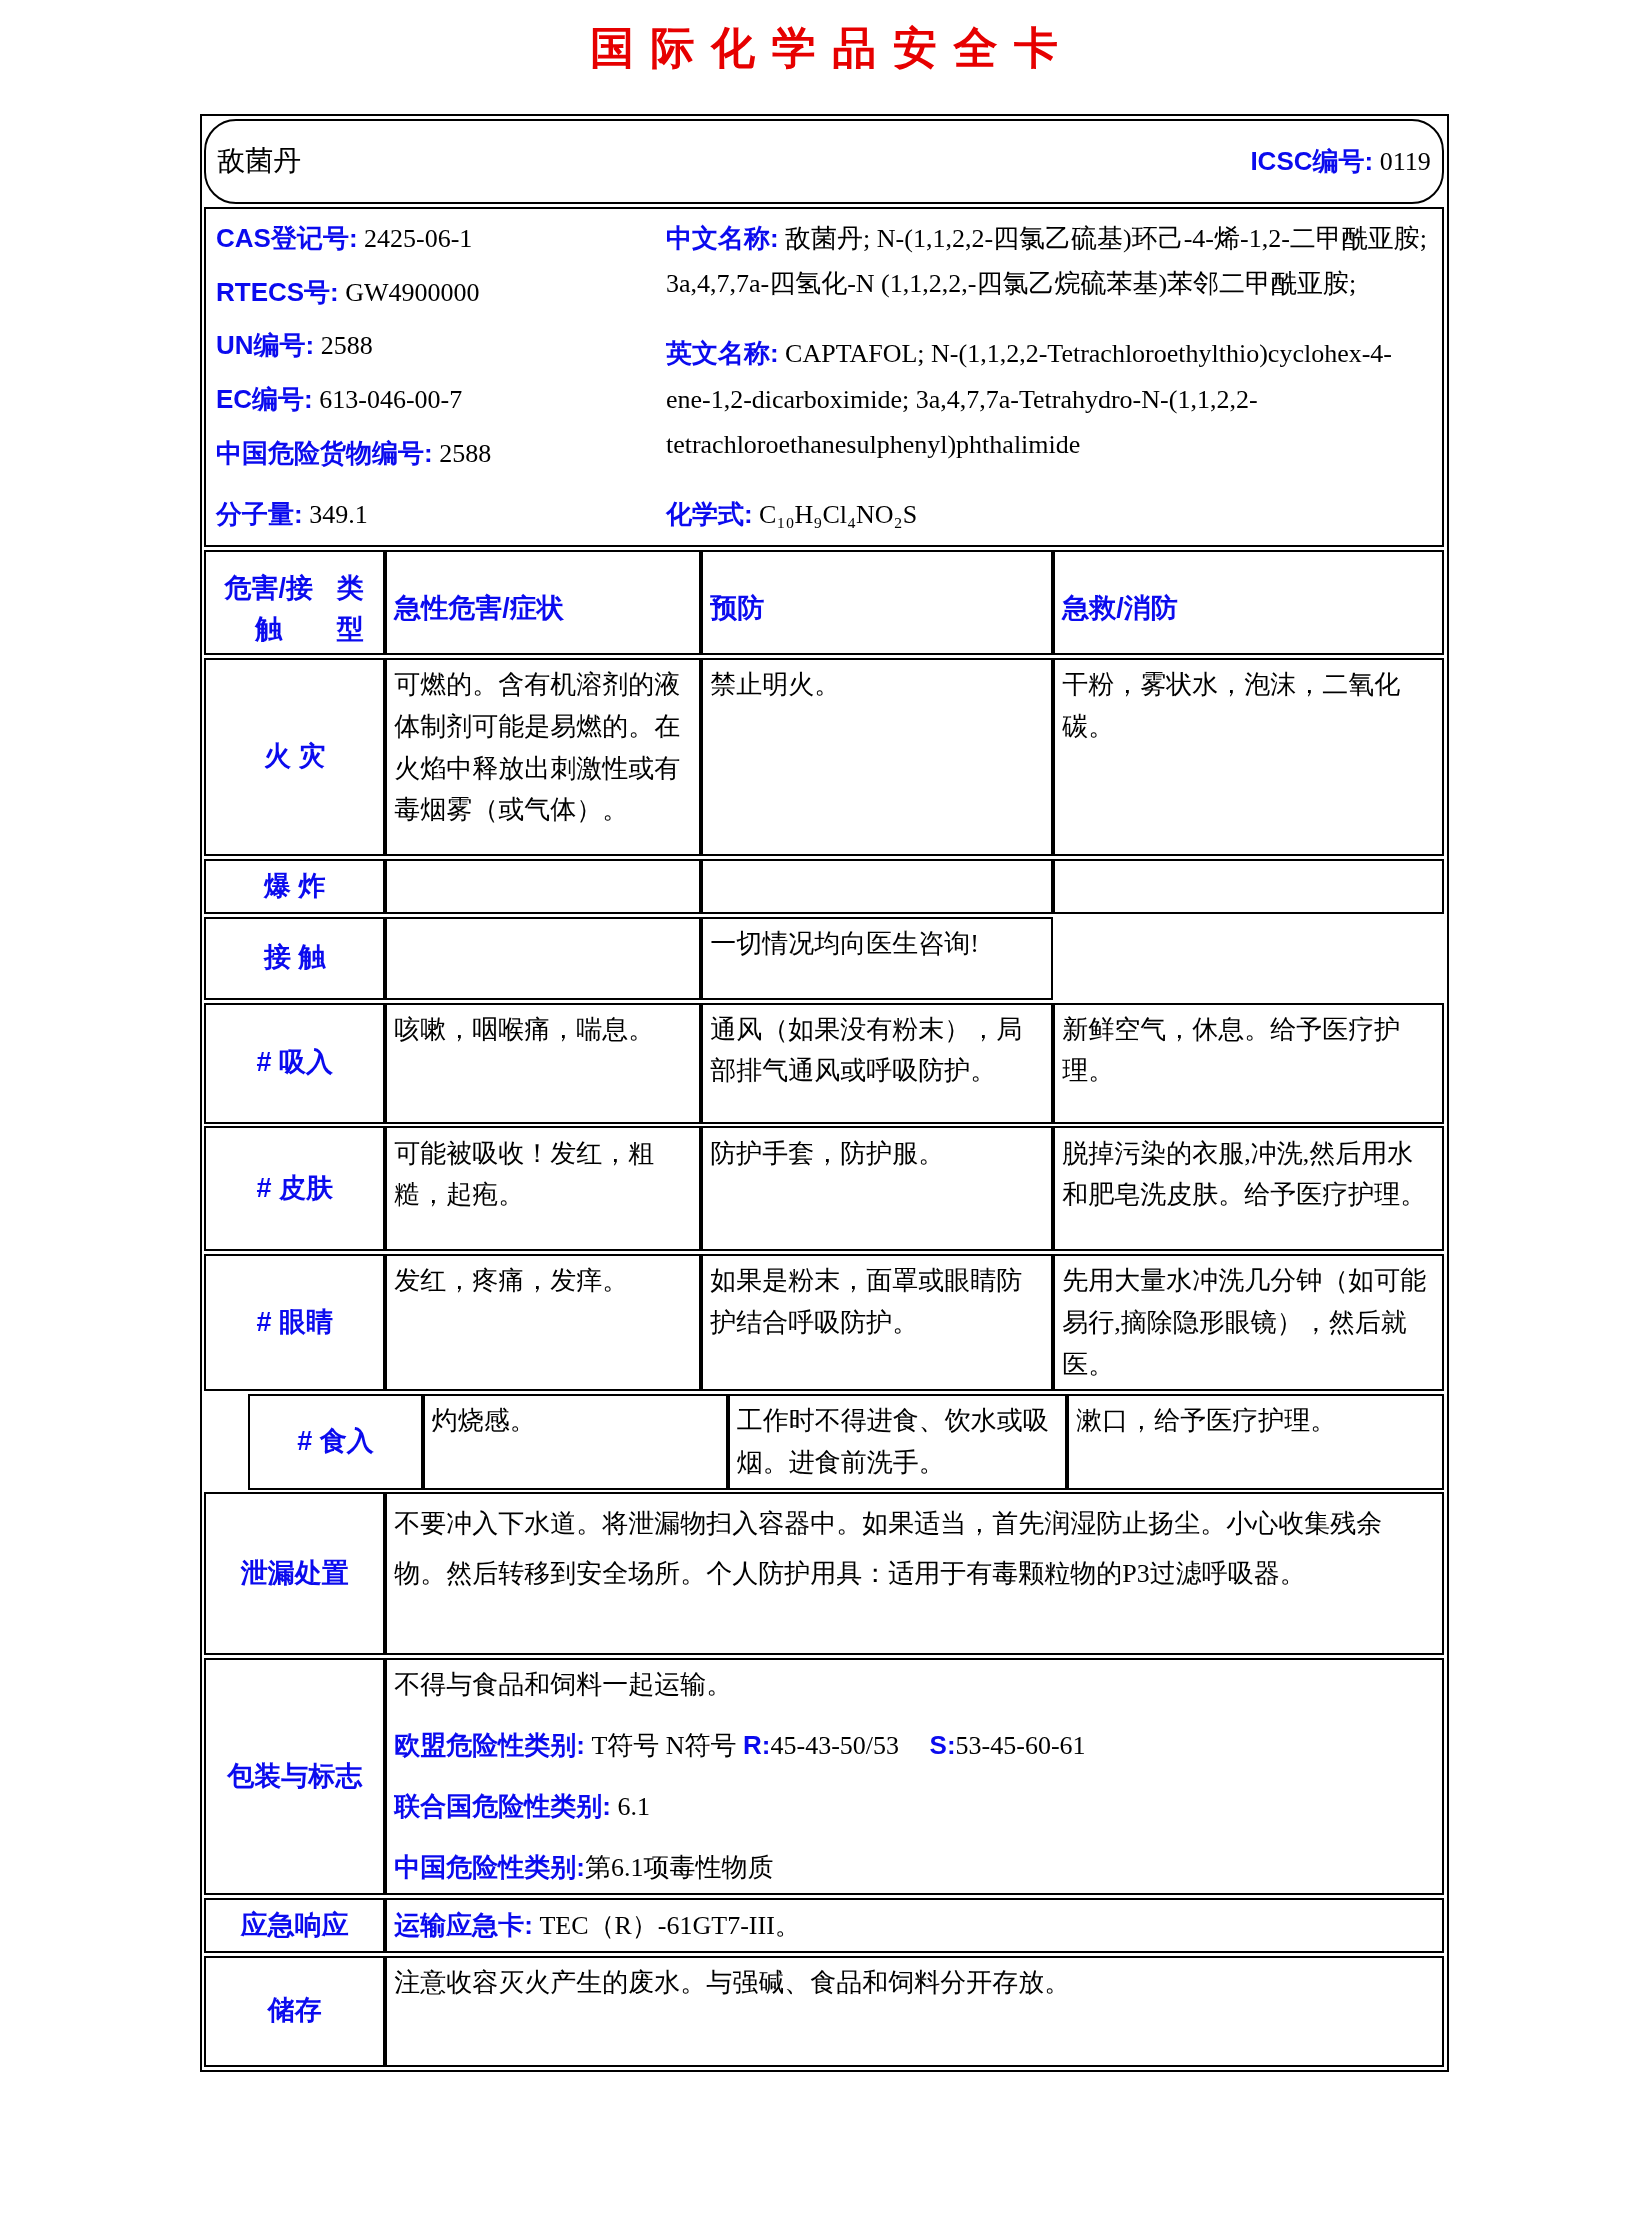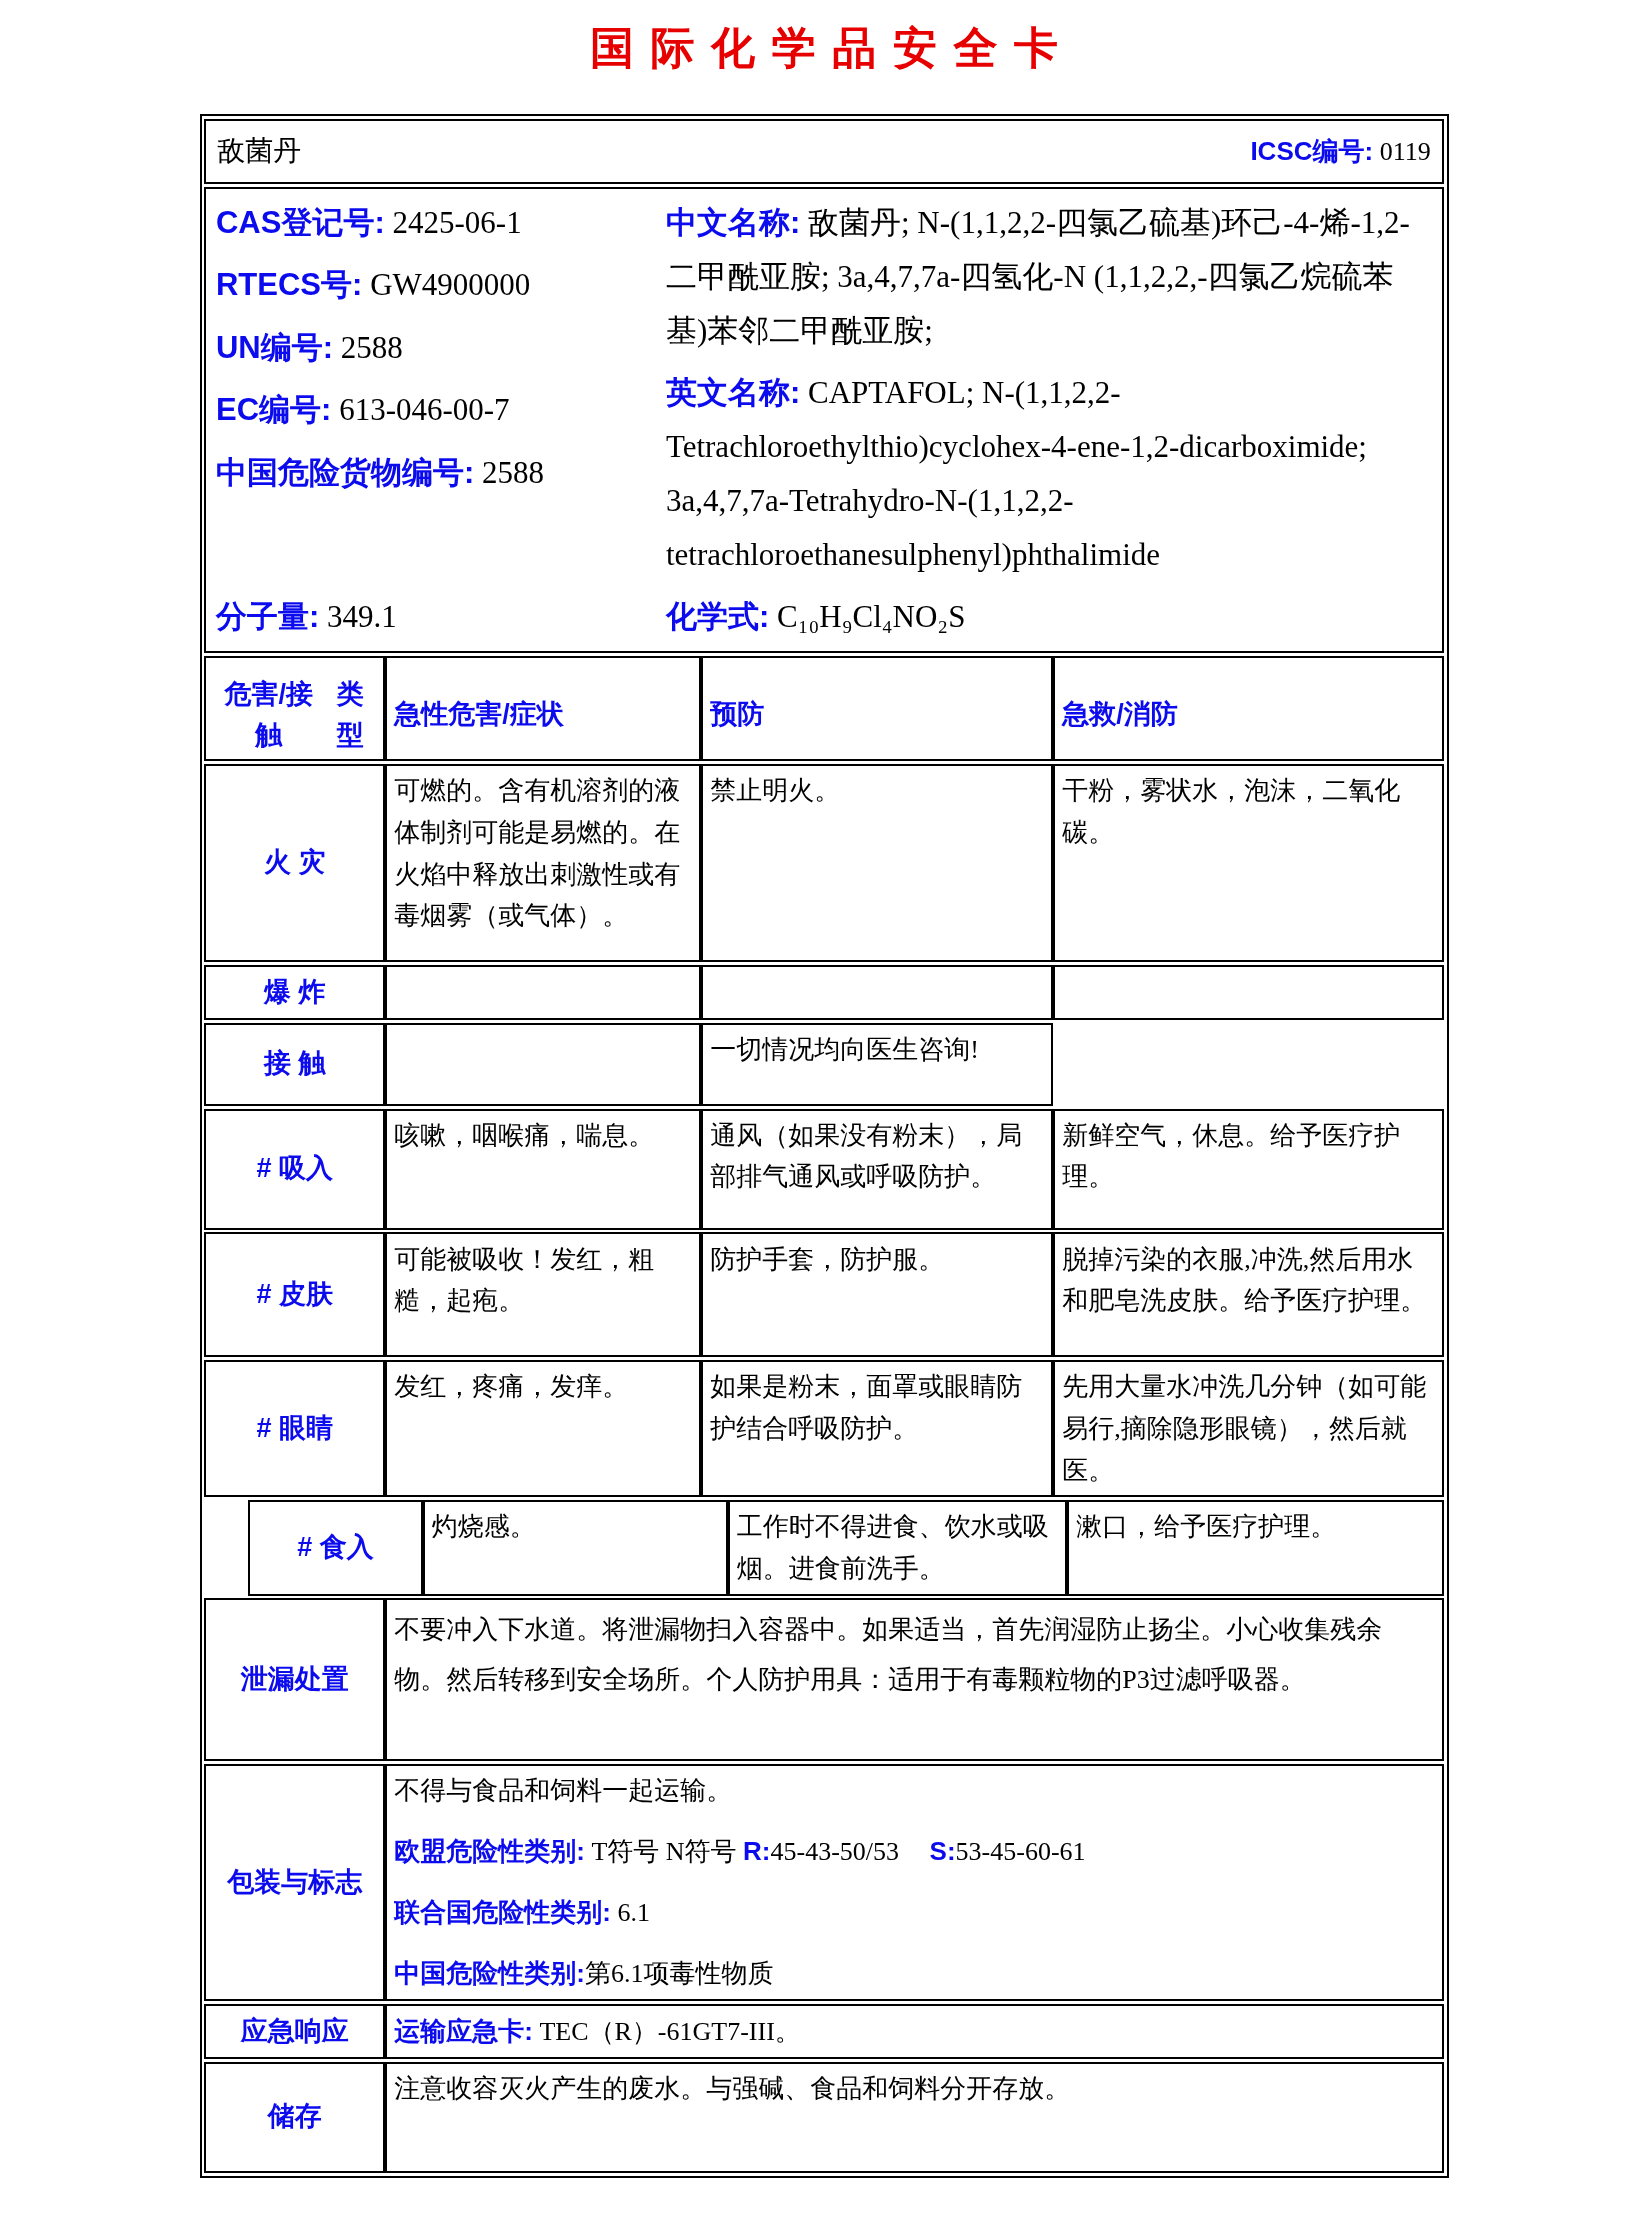--- a/index.html
+++ b/index.html
@@ -47,32 +47,33 @@
     color:#0b0bee;
     font-weight:bold;
     font-family:"Liberation Sans","DejaVu Sans",sans-serif;
   }
   
   .title-cell{
     display:flex;
     justify-content:space-between;
     align-items:center;
     font-size:28px;
-    padding:8px 11px;
+    padding:18px 11px;
     min-height:64px;
+    border-radius:32px;
   }
   .title-cell .icsc{font-size:26px;}
   
   .info-cell{
     display:grid;
     grid-template-columns:37% 63%;
     min-height:340px;
     padding:7px 9.7px;
     line-height:1.75;
-    font-size:31px;
+    font-size:26px;
   }
   .info-left{display:flex;flex-direction:column;justify-content:space-between;padding-right:7px;}
   .id-list .id-row{margin-bottom:8.3px;}
   .info-right{display:flex;flex-direction:column;justify-content:space-between;}
   .info-right p{margin:0 0 7px 0;}
   .info-right p:last-child{margin:0;}
   
   .hdr-cell{
     display:flex;
     flex-direction:row;

